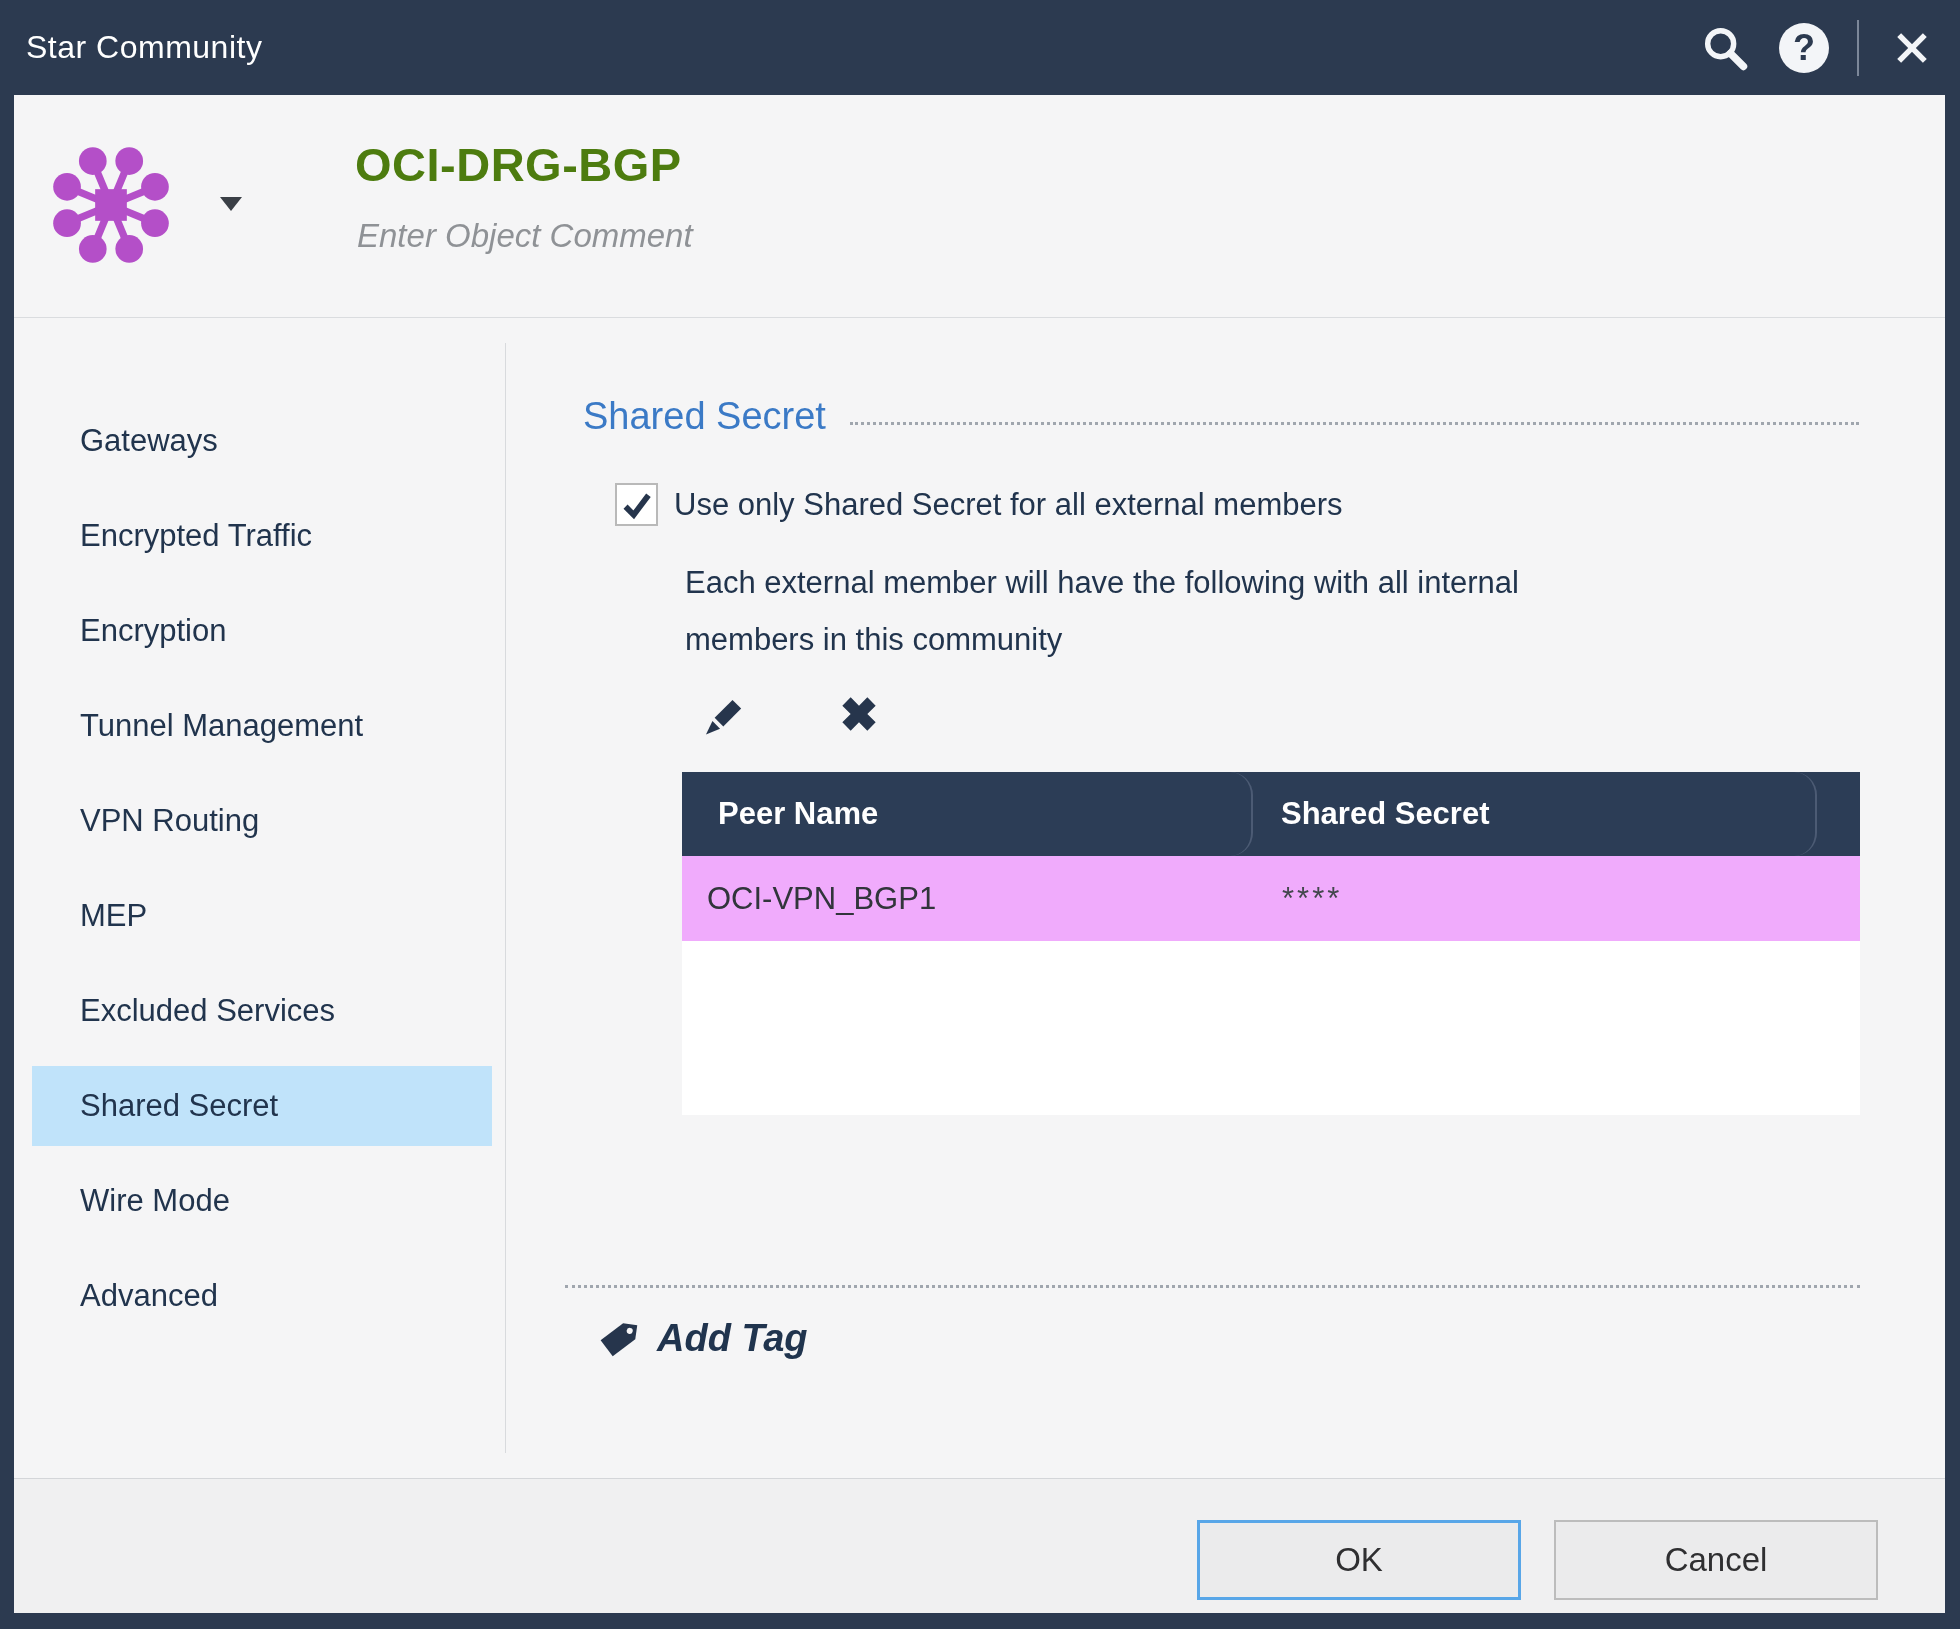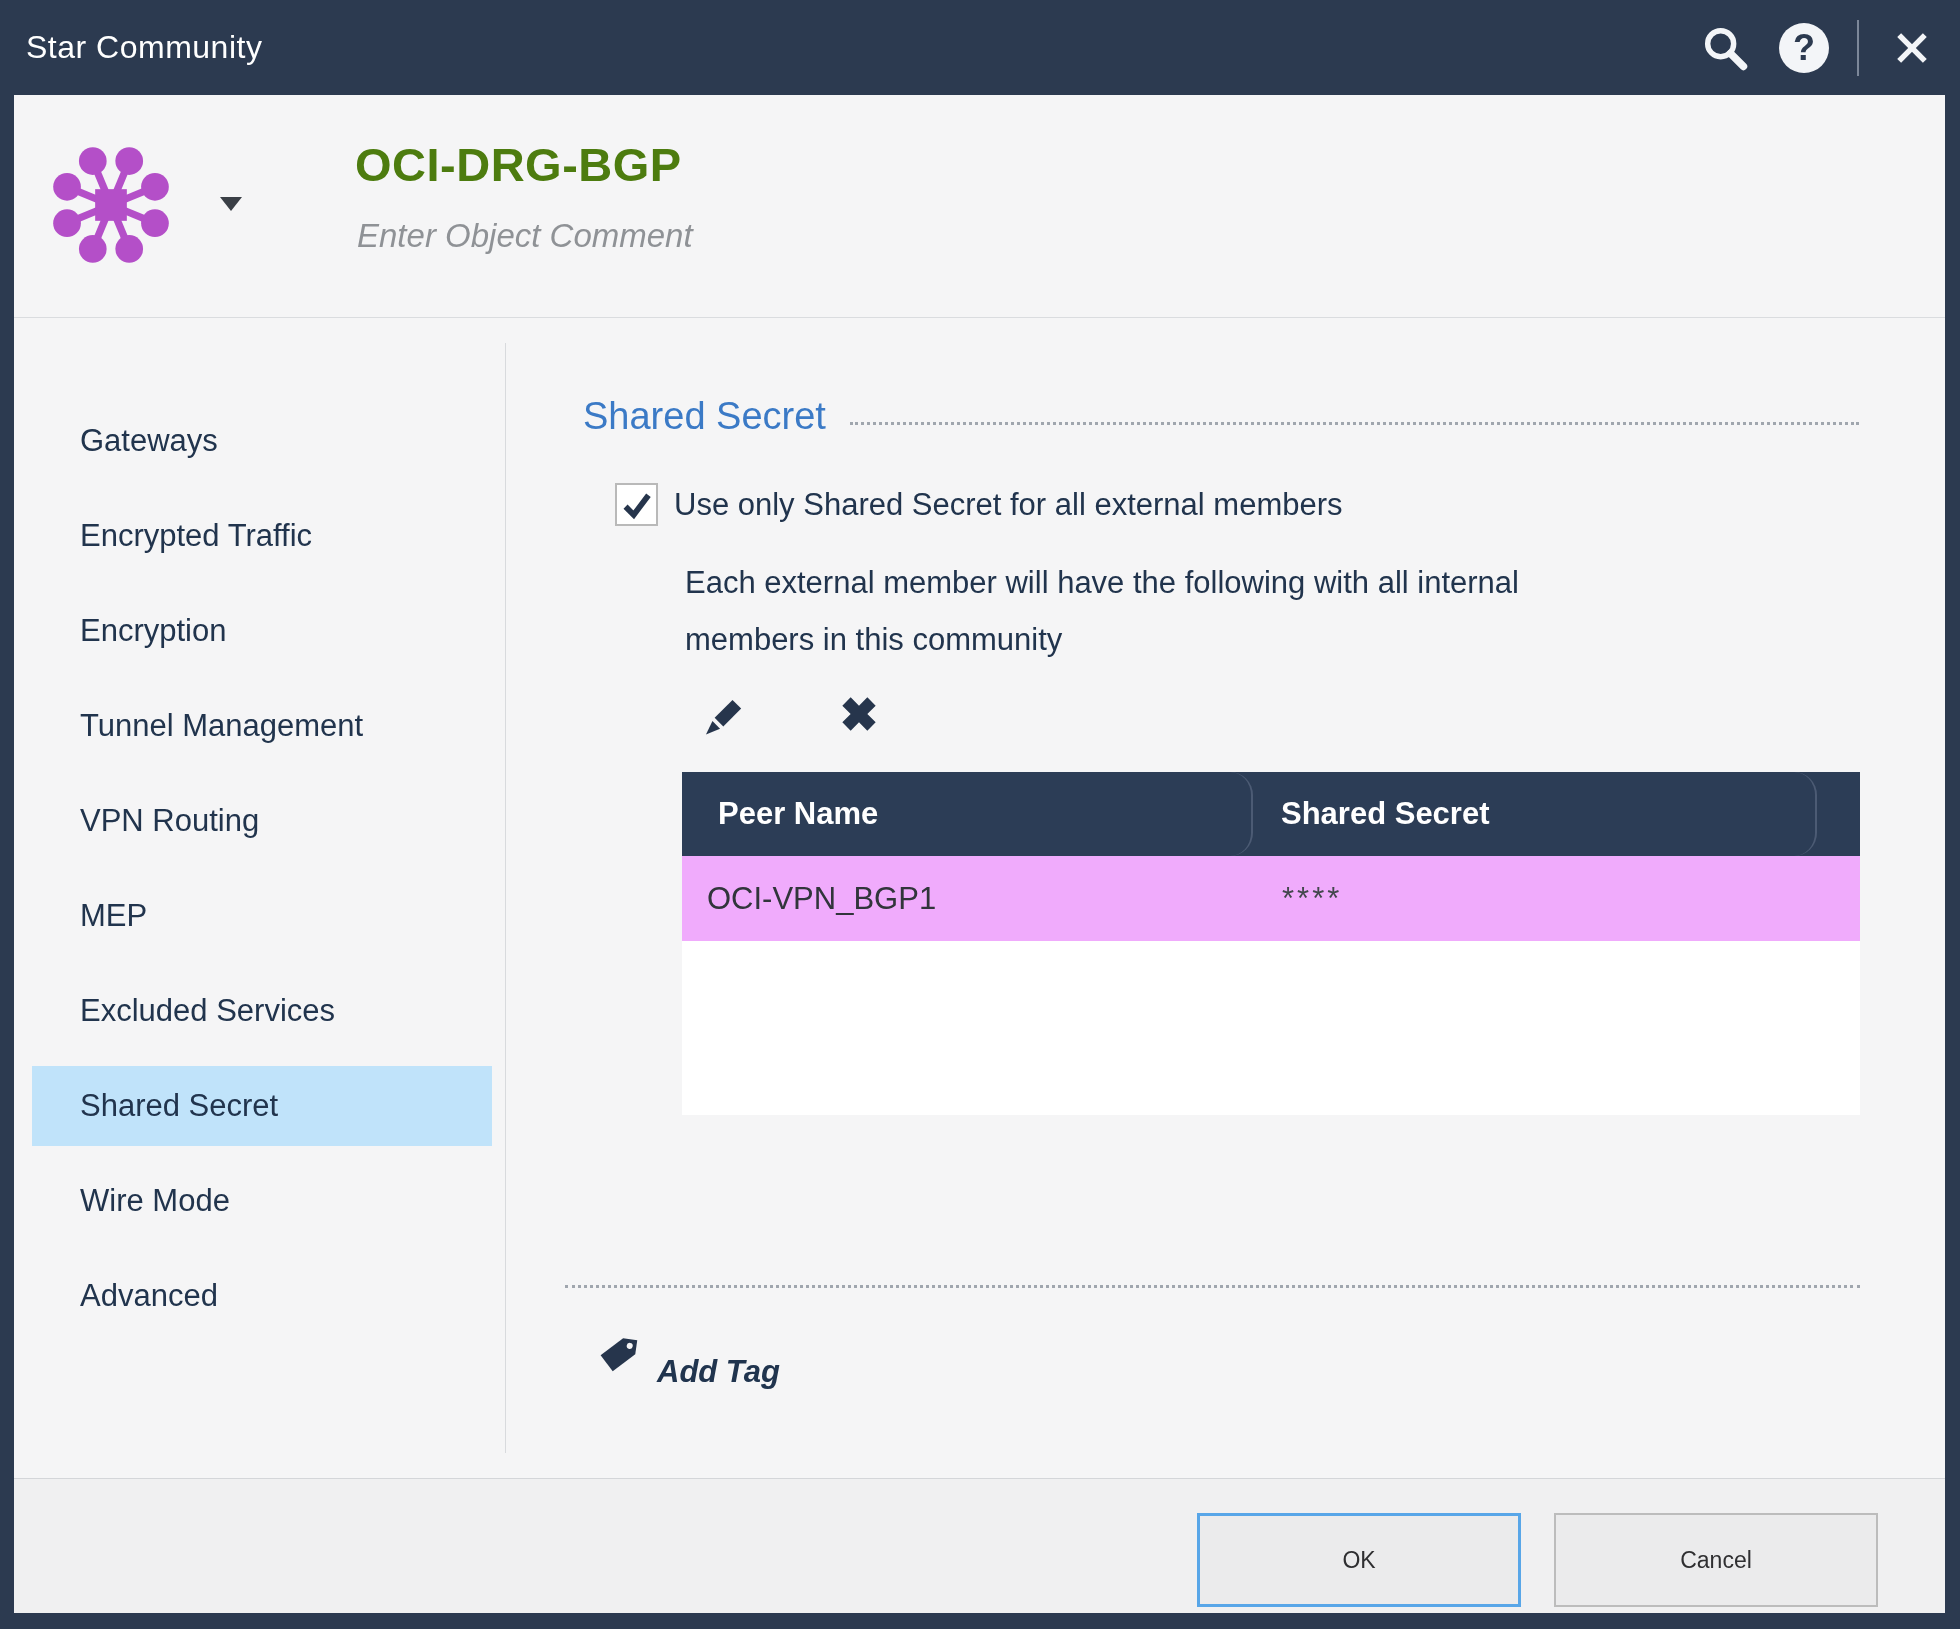--- a/index.html
+++ b/index.html
@@ -129,34 +129,34 @@
   .dotted-sep {
     position: absolute; left: 551px; right: 85px; top: 1190px;
     border-top: 3px dotted #a0a6ae;
   }
 
   .add-tag {
     position: absolute; left: 586px; top: 1222px;
     display: flex; align-items: center; gap: 19px;
   }
   .add-tag-label {
-    font-size: 31px; font-style: italic; font-weight: 600; color: #20344e; margin-top: 37px;
+    font-size: 38px; font-style: italic; font-weight: 600; color: #20344e;
   }
 
   
   .footer {
     position: absolute; left: 0; right: 0; bottom: 0; height: 135px;
     background: #f0f0f1; border-top: 1px solid #d4d6d9;
     display: flex; align-items: center; justify-content: flex-end;
     gap: 33px; padding-right: 67px;
   }
   .btn {
-    width: 324px; height: 94px;
+    width: 324px; height: 80px;
     display: flex; align-items: center; justify-content: center;
-    font-size: 23px; color: #2f2f31; background: #ebebec; cursor: default; margin-top: 28px;
+    font-size: 33px; color: #2f2f31; background: #ebebec; cursor: default; margin-top: 28px;
   }
   .btn-ok { border: 3px solid #58a6e8; }
   .btn-cancel { border: 2px solid #bcbcbc; }
 </style>
 </head>
 <body>
 
 <div class="window">
 
   <div class="titlebar">

